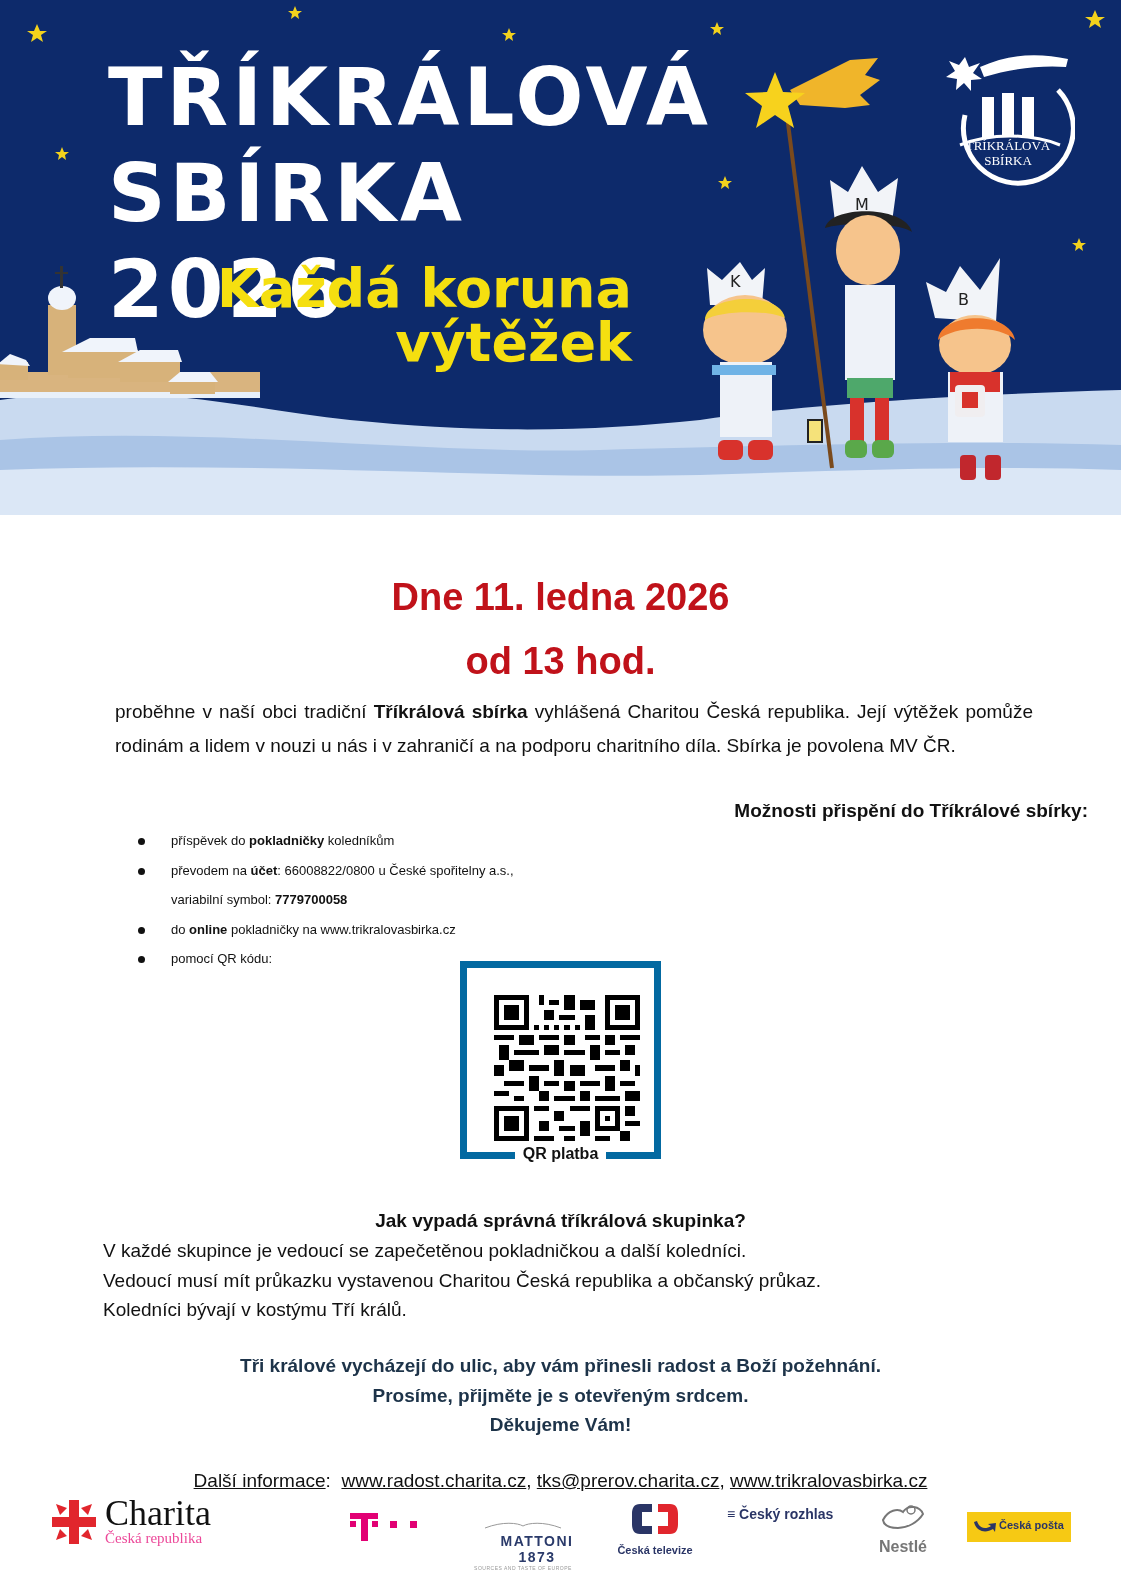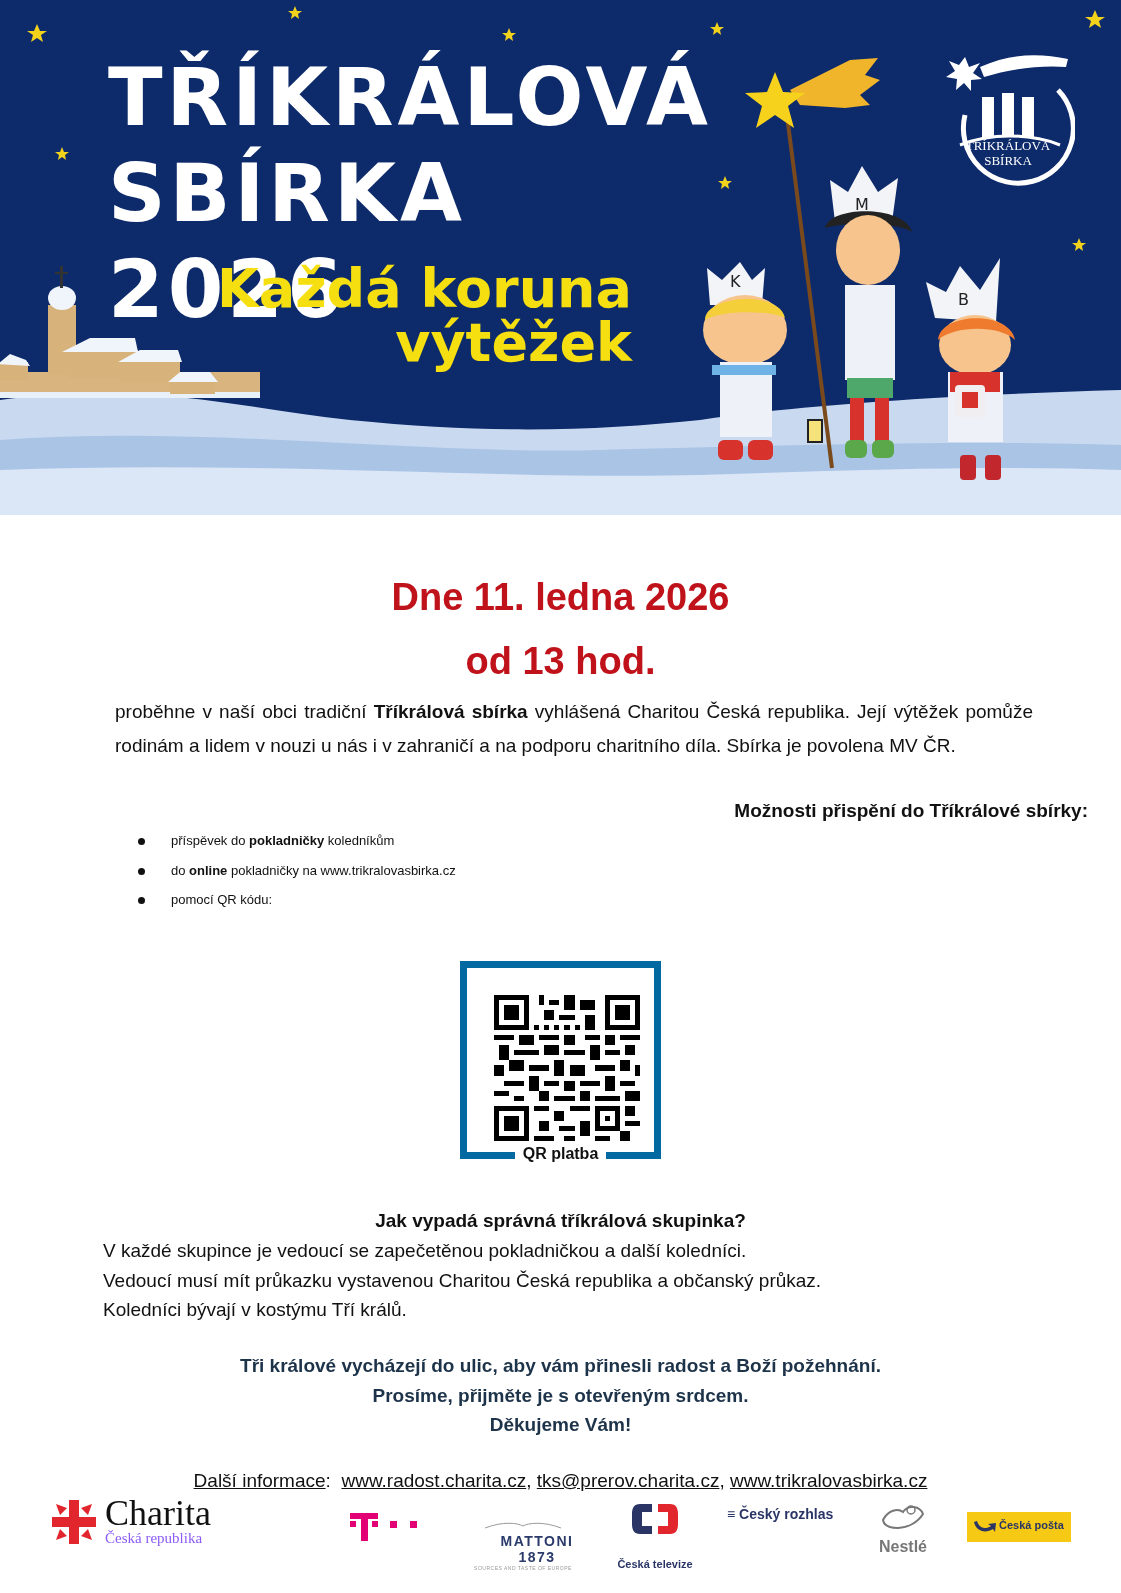--- a/index.html
+++ b/index.html
@@ -40,27 +40,27 @@
   .closing { position: absolute; left: 0; top: 1351px; width: 1121px; text-align: center; color: #1d3349; font-weight: bold;
     font-size: 19px; line-height: 29.5px; }
 
   .more-info { position: absolute; left: 0; top: 1468px; width: 1121px; text-align: center; font-size: 19px; line-height: 26px; }
   .more-info a { color: #111; text-decoration: underline; }
 
   
   .sponsor { position: absolute; }
   .charita { left: 50px; top: 1498px; width: 180px; height: 55px; }
   .charita .name { position: absolute; left: 55px; top: -6px; font-family: "Liberation Serif", serif; font-size: 36px; color: #111; }
-  .charita .sub { position: absolute; left: 55px; top: 32px; font-family: "Liberation Serif", serif; font-size: 15px; color: #8b5cf6; white-space: nowrap; }
+  .charita .sub { position: absolute; left: 55px; top: 32px; font-family: "Liberation Serif", serif; font-size: 15px; color: #ec4899; white-space: nowrap; }
   .tmobile { left: 350px; top: 1505px; width: 80px; height: 40px; }
   .mattoni { left: 463px; top: 1515px; width: 120px; height: 30px; text-align: center; }
   .mattoni .m1 { font-size: 14px; font-weight: bold; color: #2a3a6a; letter-spacing: 1.5px; margin-left: 28px; }
   .mattoni .m2 { font-size: 5px; color: #999; letter-spacing: 0.5px; }
   .ct { left: 610px; top: 1502px; width: 90px; height: 60px; text-align: center; }
-  .ct .ct-text { position: absolute; left: 0; top: 56px; width: 90px; font-size: 11px; font-weight: bold; color: #2a3566; }
+  .ct .ct-text { position: absolute; left: 0; top: 42px; width: 90px; font-size: 11px; font-weight: bold; color: #2a3566; }
   .cr { left: 727px; top: 1506px; width: 120px; height: 20px; font-size: 14px; font-weight: bold; color: #2a3566; white-space: nowrap; }
   .nestle { left: 873px; top: 1500px; width: 60px; height: 60px; text-align: center; }
   .nestle .n-text { position: absolute; left: 0; top: 38px; width: 60px; font-size: 16px; font-weight: bold; color: #777; }
   .cp { left: 967px; top: 1512px; width: 104px; height: 30px; background: #f6c914; }
   .cp .cp-text { position: absolute; left: 32px; top: 7px; font-size: 11px; font-weight: bold; color: #2a3566; white-space: nowrap; }
 </style>
 </head>
 <body>
 
 <div class="banner">
@@ -172,20 +172,25 @@
 
 <p class="intro">
   <span>proběhne v naší obci tradiční </span><b>Tříkrálová sbírka</b><span> vyhlášená Charitou Česká republika. Její výtěžek pomůže rodinám a lidem v nouzi u nás i v zahraničí a na podporu charitního díla. Sbírka je povolena MV ČR.</span>
 </p>
 
 <div class="heading">Možnosti přispění do Tříkrálové sbírky:</div>
 <ul class="bullets">
   <li>
     <span class="dot"></span>
     <span>příspěvek do </span><b>pokladničky</b><span> koledníkům</span>
+  </li>
+  <li>
+    <span class="dot"></span>
+    <span>převodem na </span><b>účet</b><span>: 66008822/0800 u České spořitelny a.s.,</span>
+    <span class="cont"><span>variabilní symbol: </span><b>7779700058</b></span>
   </li>
   <li>
     <span class="dot"></span>
     <span>do </span><b>online</b><span> pokladničky na www.trikralovasbirka.cz</span>
   </li>
   <li>
     <span class="dot"></span>
     <span>pomocí QR kódu:</span>
   </li>
 </ul>

